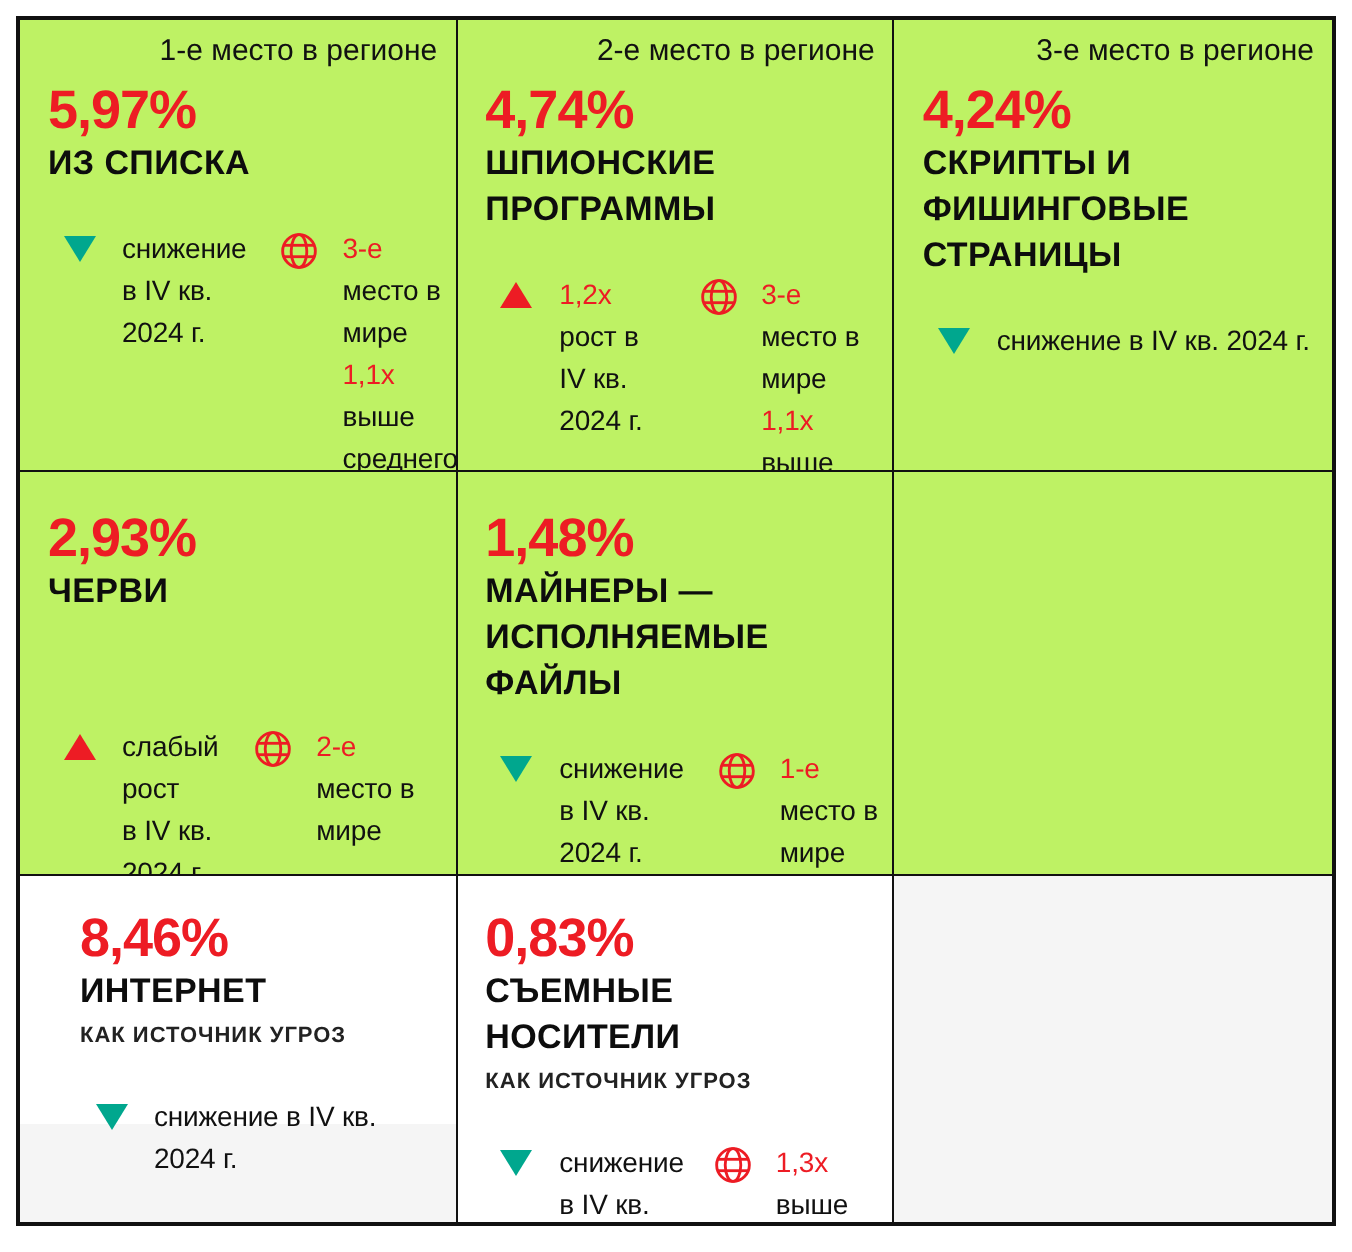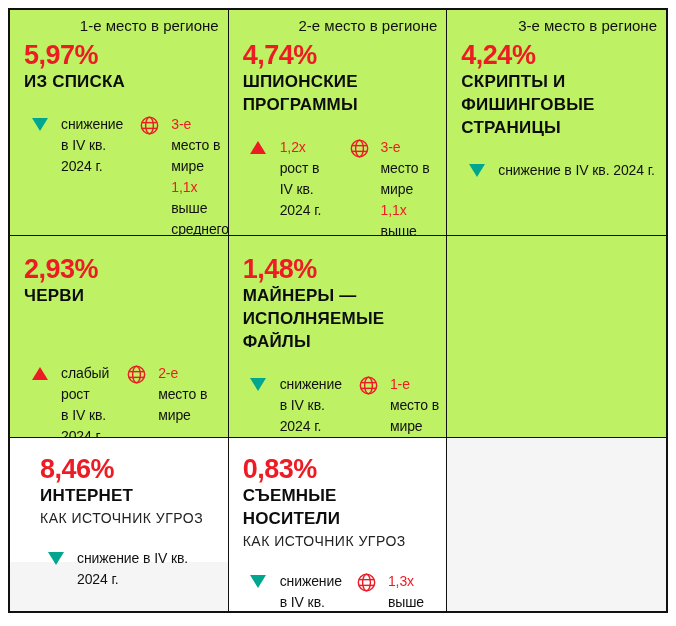--- a/index.html
+++ b/index.html
@@ -39,22 +39,22 @@
     color:var(--accent_red);font-size:27px;font-weight:700;
     letter-spacing:-0.5px;line-height:30px;margin-top:6px;
   }
   .cell-r2c1 .pct,.cell-r2c2 .pct{margin-top:18px;}
   .cell-r3c1 .pct,.cell-r3c2 .pct{margin-top:16px;}
   .ttl{
     font-size:17px;font-weight:700;line-height:23px;
     letter-spacing:.2px;color:#0d0d0d;
   }
   .sub{
-    font-size:14px;line-height:16px;margin-top:3px;
-    letter-spacing:.5px;color:#222222;
+    font-size:11px;line-height:16px;margin-top:3px;
+    letter-spacing:.5px;color:#222222;font-weight:bold;
   }
   .indicators{
     margin-top:21px;padding-left:6px;
     display:flex;gap:17px;
   }
   .cell-r2c1 .indicators{margin-top:56px;}
   .cell-r3c1 .indicators,.cell-r3c2 .indicators{margin-top:22px;gap:15px;}
   .ind{display:flex;gap:12px;font-size:14px;line-height:21px;letter-spacing:-0.1px;}
   .icon-slot{width:19px;flex:0 0 19px;display:flex;justify-content:center;align-items:flex-start;padding-top:2px;}
   .icon-slot.tri-down::after{

